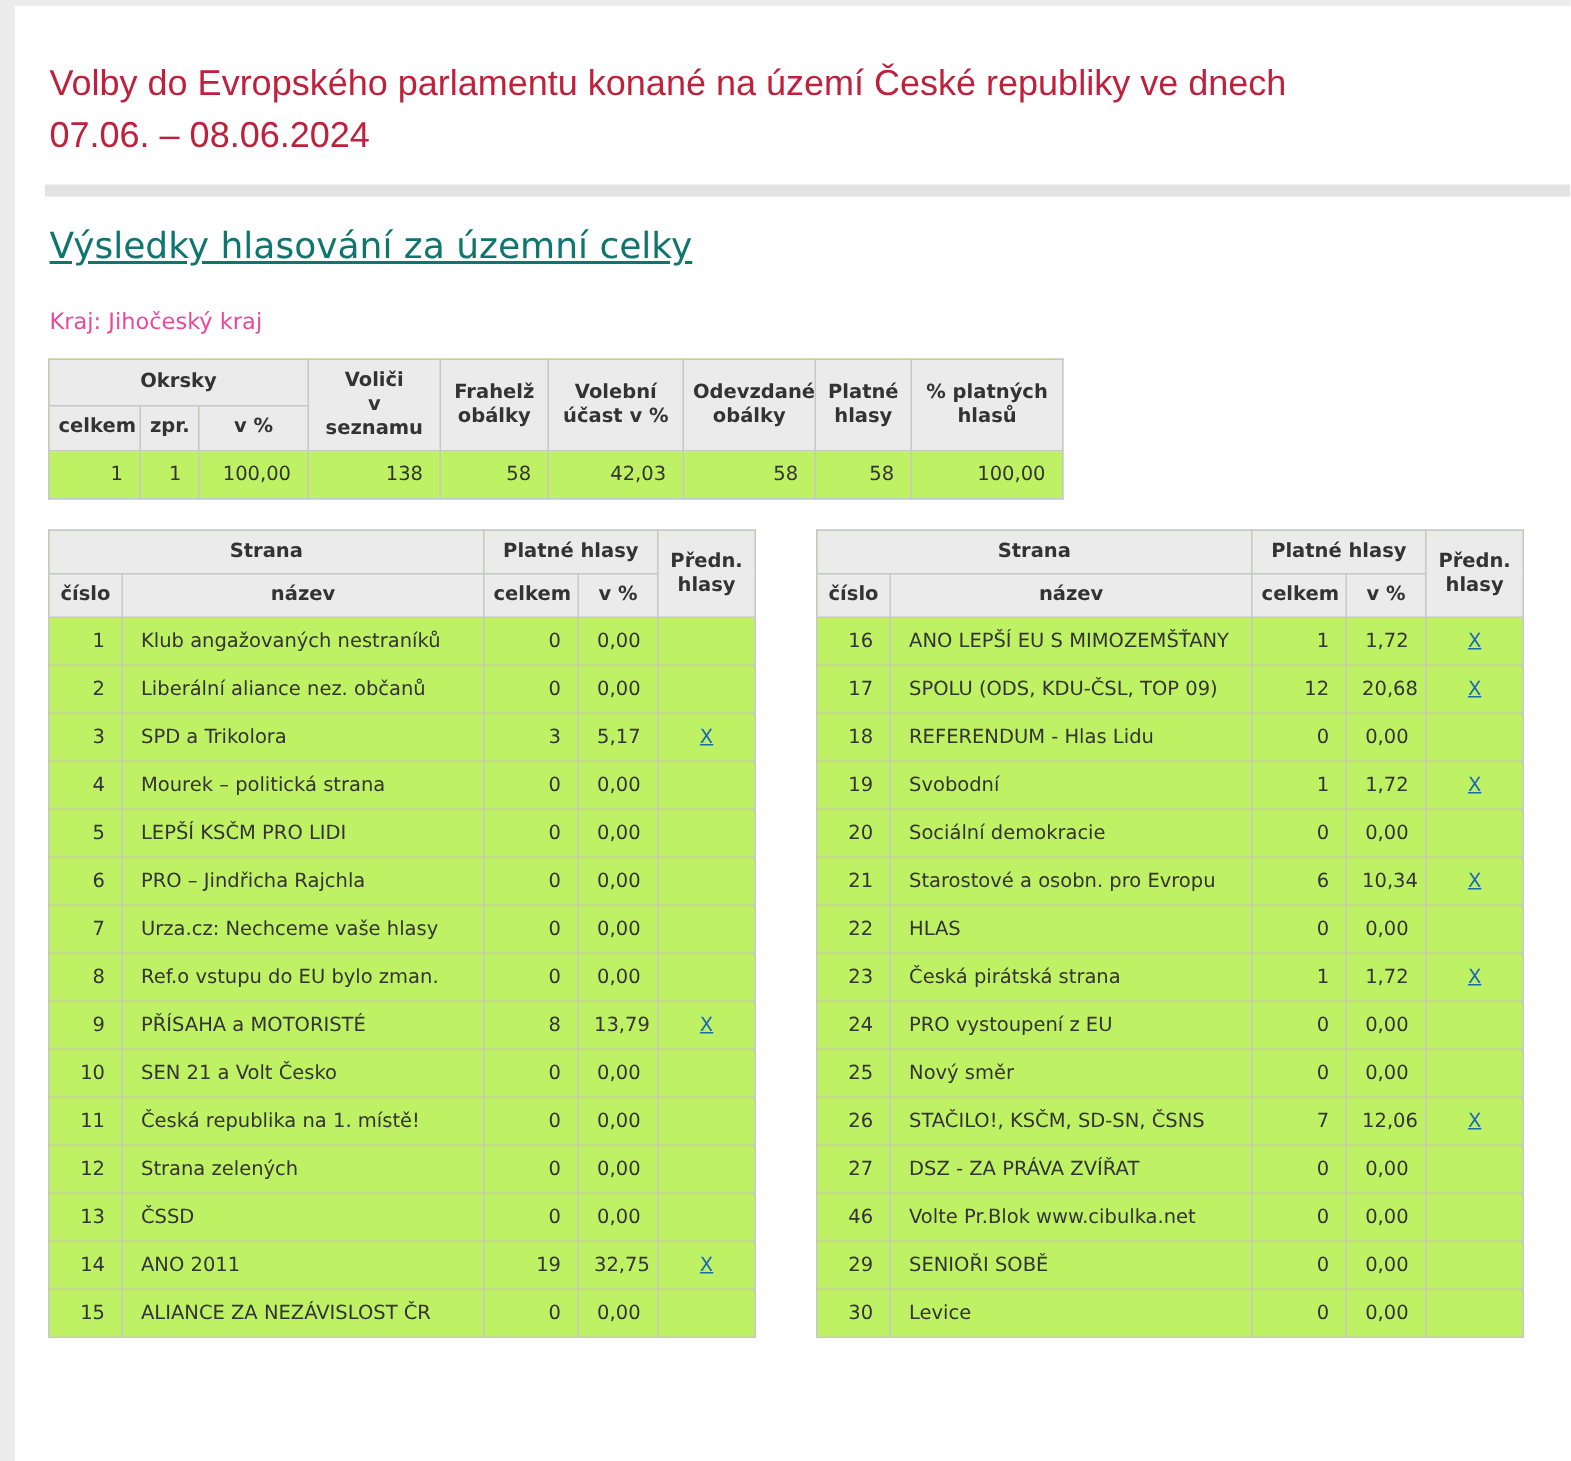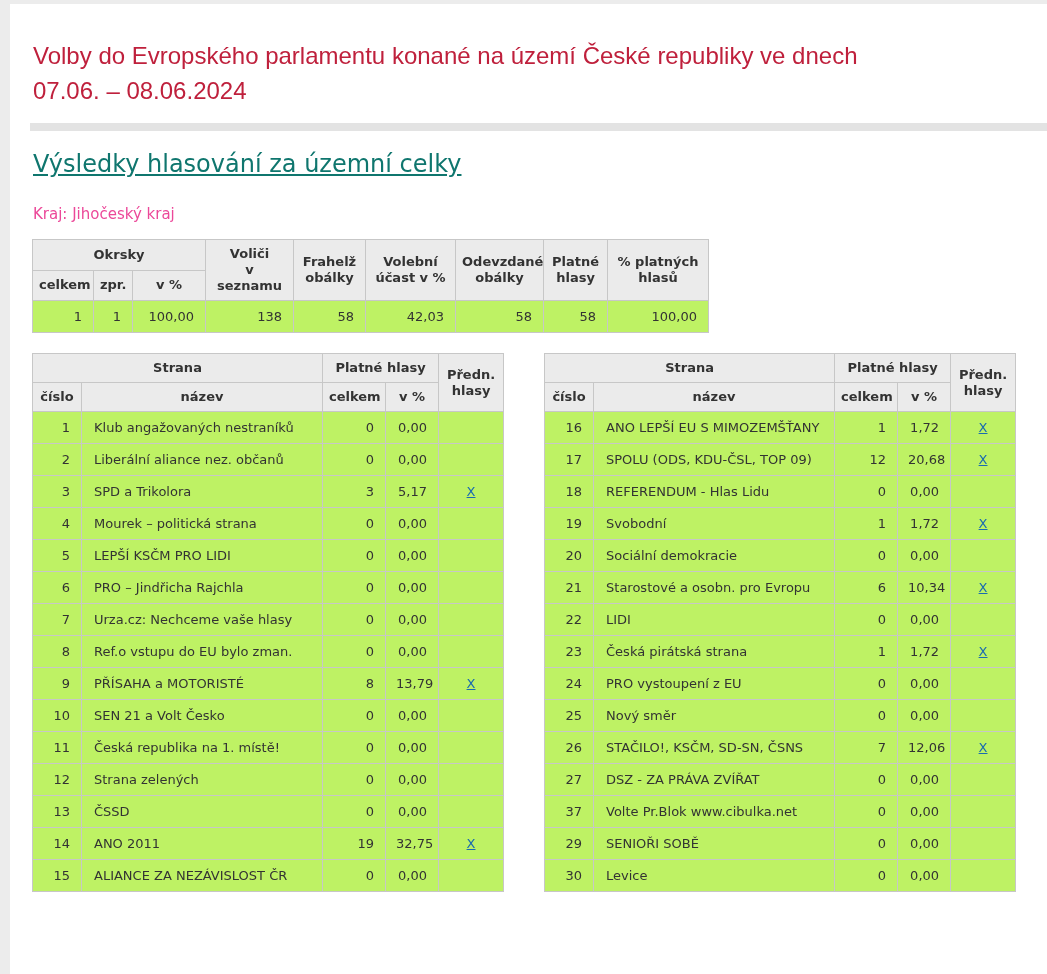--- a/index.html
+++ b/index.html
@@ -352,21 +352,21 @@
   <tr>
     <td class="num">21</td>
     <td class="name">Starostové a osobn. pro Evropu</td>
     <td class="num">6</td>
     <td class="num">10,34</td>
     <td class="pref"><a class="xlink">X</a></td>
   </tr>
 
   <tr>
     <td class="num">22</td>
-    <td class="name">LIDI</td>
+    <td class="name">HLAS</td>
     <td class="num">0</td>
     <td class="num">0,00</td>
     <td class="pref"></td>
   </tr>
 
   <tr>
     <td class="num">23</td>
     <td class="name">Česká pirátská strana</td>
     <td class="num">1</td>
     <td class="num">1,72</td>
@@ -399,21 +399,21 @@
 
   <tr>
     <td class="num">27</td>
     <td class="name">DSZ - ZA PRÁVA ZVÍŘAT</td>
     <td class="num">0</td>
     <td class="num">0,00</td>
     <td class="pref"></td>
   </tr>
 
   <tr>
-    <td class="num">37</td>
+    <td class="num">46</td>
     <td class="name">Volte Pr.Blok www.cibulka.net</td>
     <td class="num">0</td>
     <td class="num">0,00</td>
     <td class="pref"></td>
   </tr>
 
   <tr>
     <td class="num">29</td>
     <td class="name">SENIOŘI SOBĚ</td>
     <td class="num">0</td>

